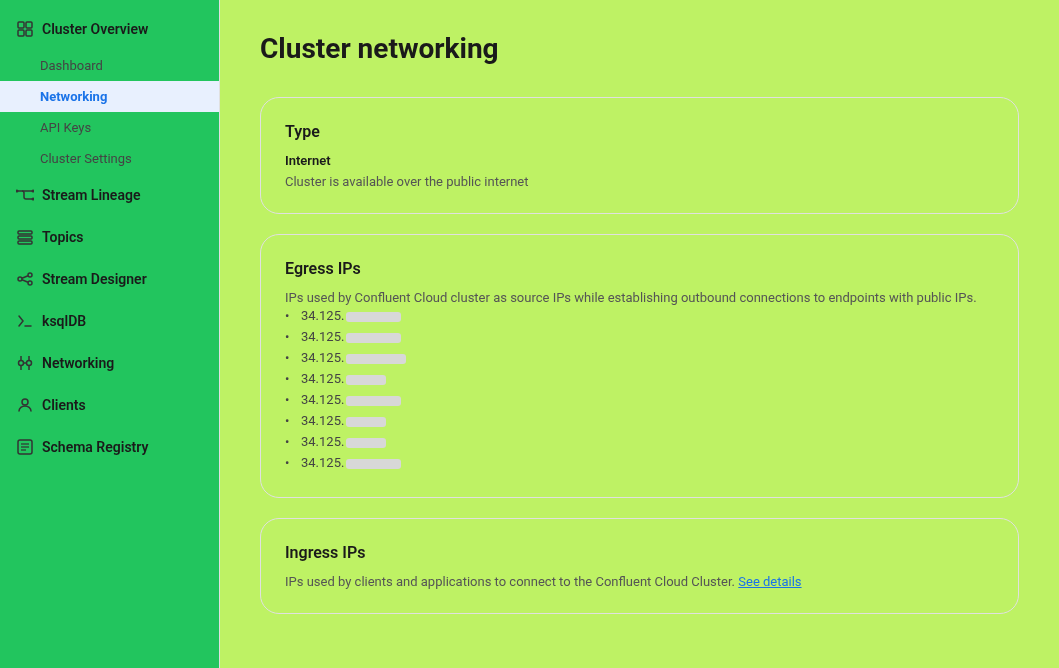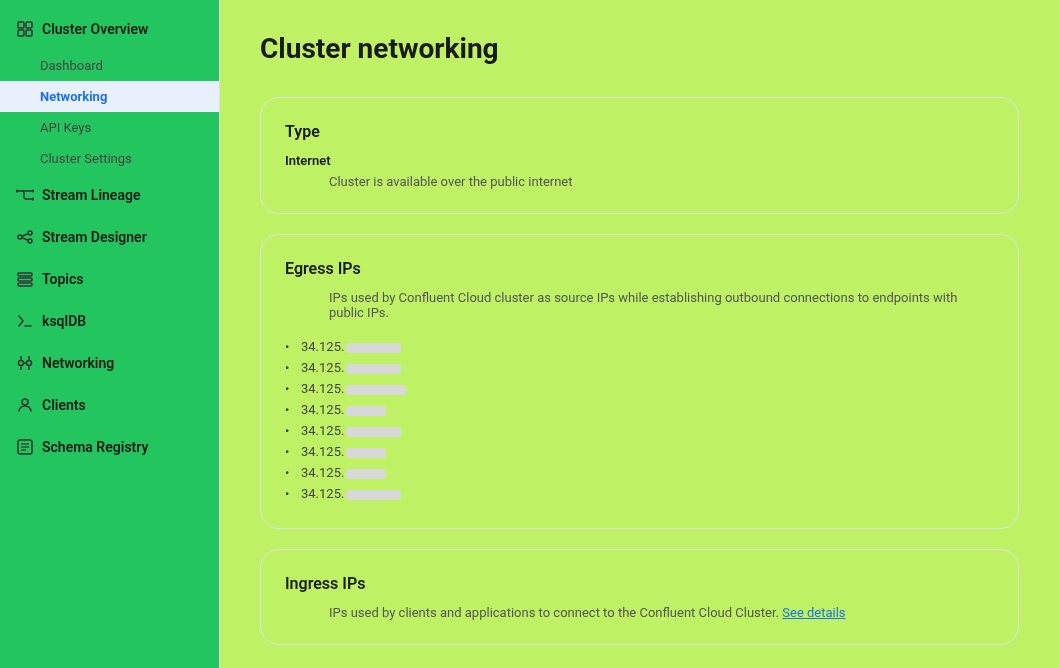--- a/index.html
+++ b/index.html
@@ -83,26 +83,24 @@
     .card-label {
       font-size: 13px;
       font-weight: 600;
       color: #1a1a1a;
       margin-bottom: 6px;
     }
 
     .card-description {
       font-size: 13px;
       color: #555;
-      margin-left: 44px;
     }
 
     .ip-list {
       list-style: none;
-      margin-top: 16px;
     }
 
     .ip-list li {
       font-size: 13px;
       color: #444;
       padding: 3px 0 3px 16px;
       position: relative;
     }
 
     .ip-list li::before {
@@ -175,39 +173,39 @@
         <circle cx="17" cy="4" r="1.5" fill="#333"></circle>
         <circle cx="17" cy="12" r="1.5" fill="#333"></circle>
       </svg>
     </span>
     <span>Stream Lineage</span>
   </div>
 
   <div class="sidebar-section-header top-level">
     <span class="icon">
       <svg width="16" height="16" viewBox="0 0 16 16" fill="none">
+        <rect x="1" y="2" width="14" height="3" rx="1" stroke="#333" stroke-width="1.5"></rect>
+        <rect x="1" y="7" width="14" height="3" rx="1" stroke="#333" stroke-width="1.5"></rect>
+        <rect x="1" y="12" width="14" height="3" rx="1" stroke="#333" stroke-width="1.5"></rect>
+      </svg>
+    </span>
+    <span>Topics</span>
+  </div>
+
+  <div class="sidebar-section-header top-level">
+    <span class="icon">
+      <svg width="16" height="16" viewBox="0 0 16 16" fill="none">
         <circle cx="3" cy="8" r="2" stroke="#333" stroke-width="1.5"></circle>
         <circle cx="13" cy="4" r="2" stroke="#333" stroke-width="1.5"></circle>
         <circle cx="13" cy="12" r="2" stroke="#333" stroke-width="1.5"></circle>
         <line x1="5" y1="7.2" x2="11" y2="4.8" stroke="#333" stroke-width="1.5"></line>
         <line x1="5" y1="8.8" x2="11" y2="11.2" stroke="#333" stroke-width="1.5"></line>
       </svg>
     </span>
     <span>Stream Designer</span>
-  </div>
-
-  <div class="sidebar-section-header top-level">
-    <span class="icon">
-      <svg width="16" height="16" viewBox="0 0 16 16" fill="none">
-        <rect x="1" y="2" width="14" height="3" rx="1" stroke="#333" stroke-width="1.5"></rect>
-        <rect x="1" y="7" width="14" height="3" rx="1" stroke="#333" stroke-width="1.5"></rect>
-        <rect x="1" y="12" width="14" height="3" rx="1" stroke="#333" stroke-width="1.5"></rect>
-      </svg>
-    </span>
-    <span>Topics</span>
   </div>
 
   <div class="sidebar-section-header top-level">
     <span class="icon">
       <svg width="16" height="16" viewBox="0 0 16 16" fill="none">
         <path d="M2 13 L6 8 L2 3" stroke="#333" stroke-width="1.5" stroke-linecap="round"></path>
         <line x1="8" y1="13" x2="14" y2="13" stroke="#333" stroke-width="1.5" stroke-linecap="round"></line>
       </svg>
     </span>
     <span>ksqlDB</span>

